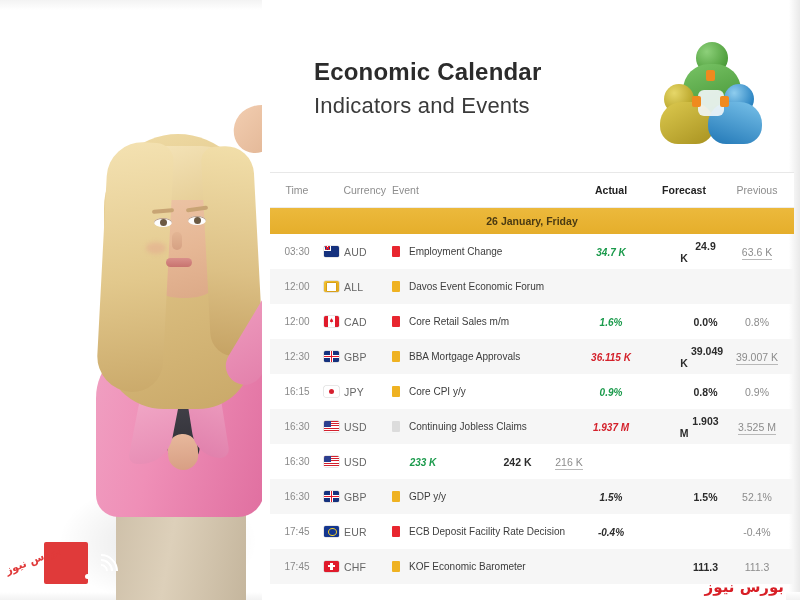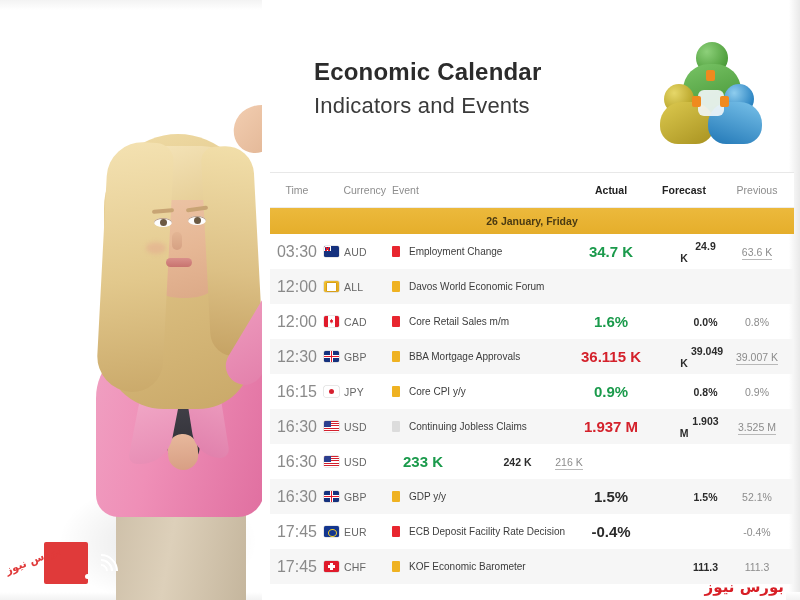--- a/index.html
+++ b/index.html
@@ -114,37 +114,37 @@
   .lg-o3{left:62px;top:56px;width:9px;height:11px;border-radius:2px;background:#f08a1e;}
 
   
   .table{position:absolute;left:8px;top:172px;width:524px;}
   .thead{display:flex;align-items:center;height:34px;border-top:1px solid #e8e8e8;
     border-bottom:1px solid #ececec;background:#ffffff;}
   .thead .th{font-size:10.5px;color:#8d8d8d;}
   .thead .th.strong{color:#222;font-weight:bold;}
 
   .c-time{width:54px;text-align:center;}
-  .c-cur{width:62px;display:flex;align-items:center;gap:5px;}
+  .c-cur{width:62px;display:flex;gap:5px;}
   .c-cur-h{width:62px;text-align:right;}
   .c-ev{flex:1;display:flex;align-items:center;gap:9px;padding-left:6px;}
   .c-act{width:74px;text-align:center;}
   .c-fc{width:72px;text-align:center;}
   .c-pv{width:74px;text-align:center;}
 
   .dateband{height:26px;background:linear-gradient(#ecb93c,#e5ae2b);
     display:flex;align-items:center;justify-content:center;}
   .dateband span{font-size:10.5px;font-weight:bold;color:#4a3a12;}
 
   .row{display:flex;align-items:center;height:35px;font-size:11px;color:#555;}
   .row.alt{background:#f6f6f6;}
-  .row .time{color:#8a8a8a;font-size:16px;}
+  .row .time{color:#8a8a8a;font-size:10px;}
   .row .code{color:#666;font-size:10.5px;letter-spacing:.2px;}
   .row .ev-text{color:#3c3c3c;font-size:10px;}
-  .row .val{font-size:15px;font-weight:bold;}
+  .row .val{font-size:10px;font-weight:bold;font-style:italic;}
   .row .val.pos{color:#1a9a4b;}
   .row .val.neg{color:#d4212b;}
   .row .val.neu{color:#2b2b2b;}
   .row .fc{font-size:10.5px;font-weight:bold;color:#2b2b2b;margin-left:43px;}
   .row .pv{font-size:10.5px;color:#8c8c8c;}
   .row .pv.rev{border-bottom:1px solid #b9b9b9;padding-bottom:1px;}
 
   .dot{width:8px;height:11px;border-radius:1px;display:inline-block;flex:0 0 auto;}
   .dot.high{background:#e8262f;}
   .dot.med{background:#efb222;}
@@ -301,21 +301,21 @@
             <div class="c-pv"><span class="pv rev">63.6 K</span></div>
           </div>
           <div class="row alt">
             <div class="c-time time">12:00</div>
             <div class="c-cur">
               <span class="flag f-all"></span>
               <span class="code">ALL</span>
             </div>
             <div class="c-ev">
               <span class="dot med"></span>
-              <span class="ev-text">Davos World Economic Forum</span>
+              <span class="ev-text">Davos Event Economic Forum</span>
             </div>
             <div class="c-act"><span class="val neu"></span></div>
             <div class="c-fc"><span class="fc"></span></div>
             <div class="c-pv"><span class="pv"></span></div>
           </div>
           <div class="row">
             <div class="c-time time">12:00</div>
             <div class="c-cur">
               <span class="flag f-cad">
                 <span class="f-cadleaf"></span>

